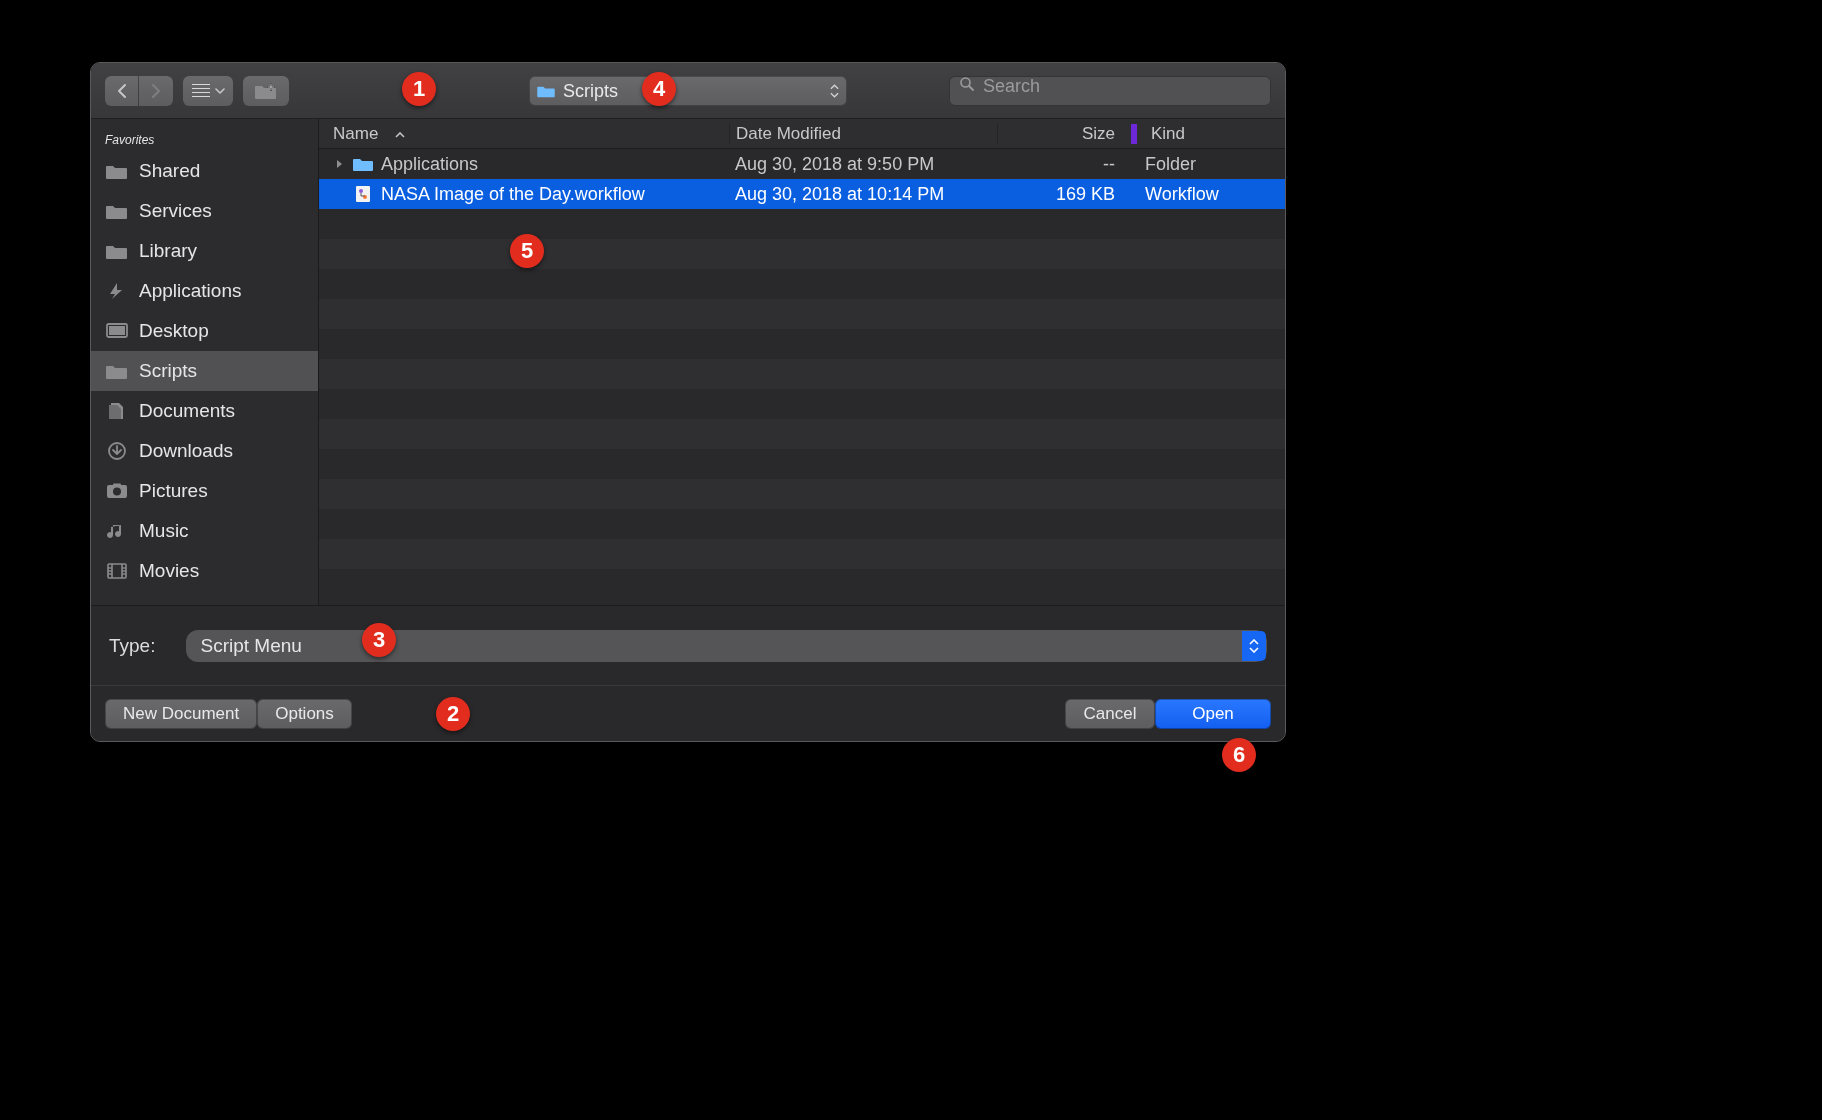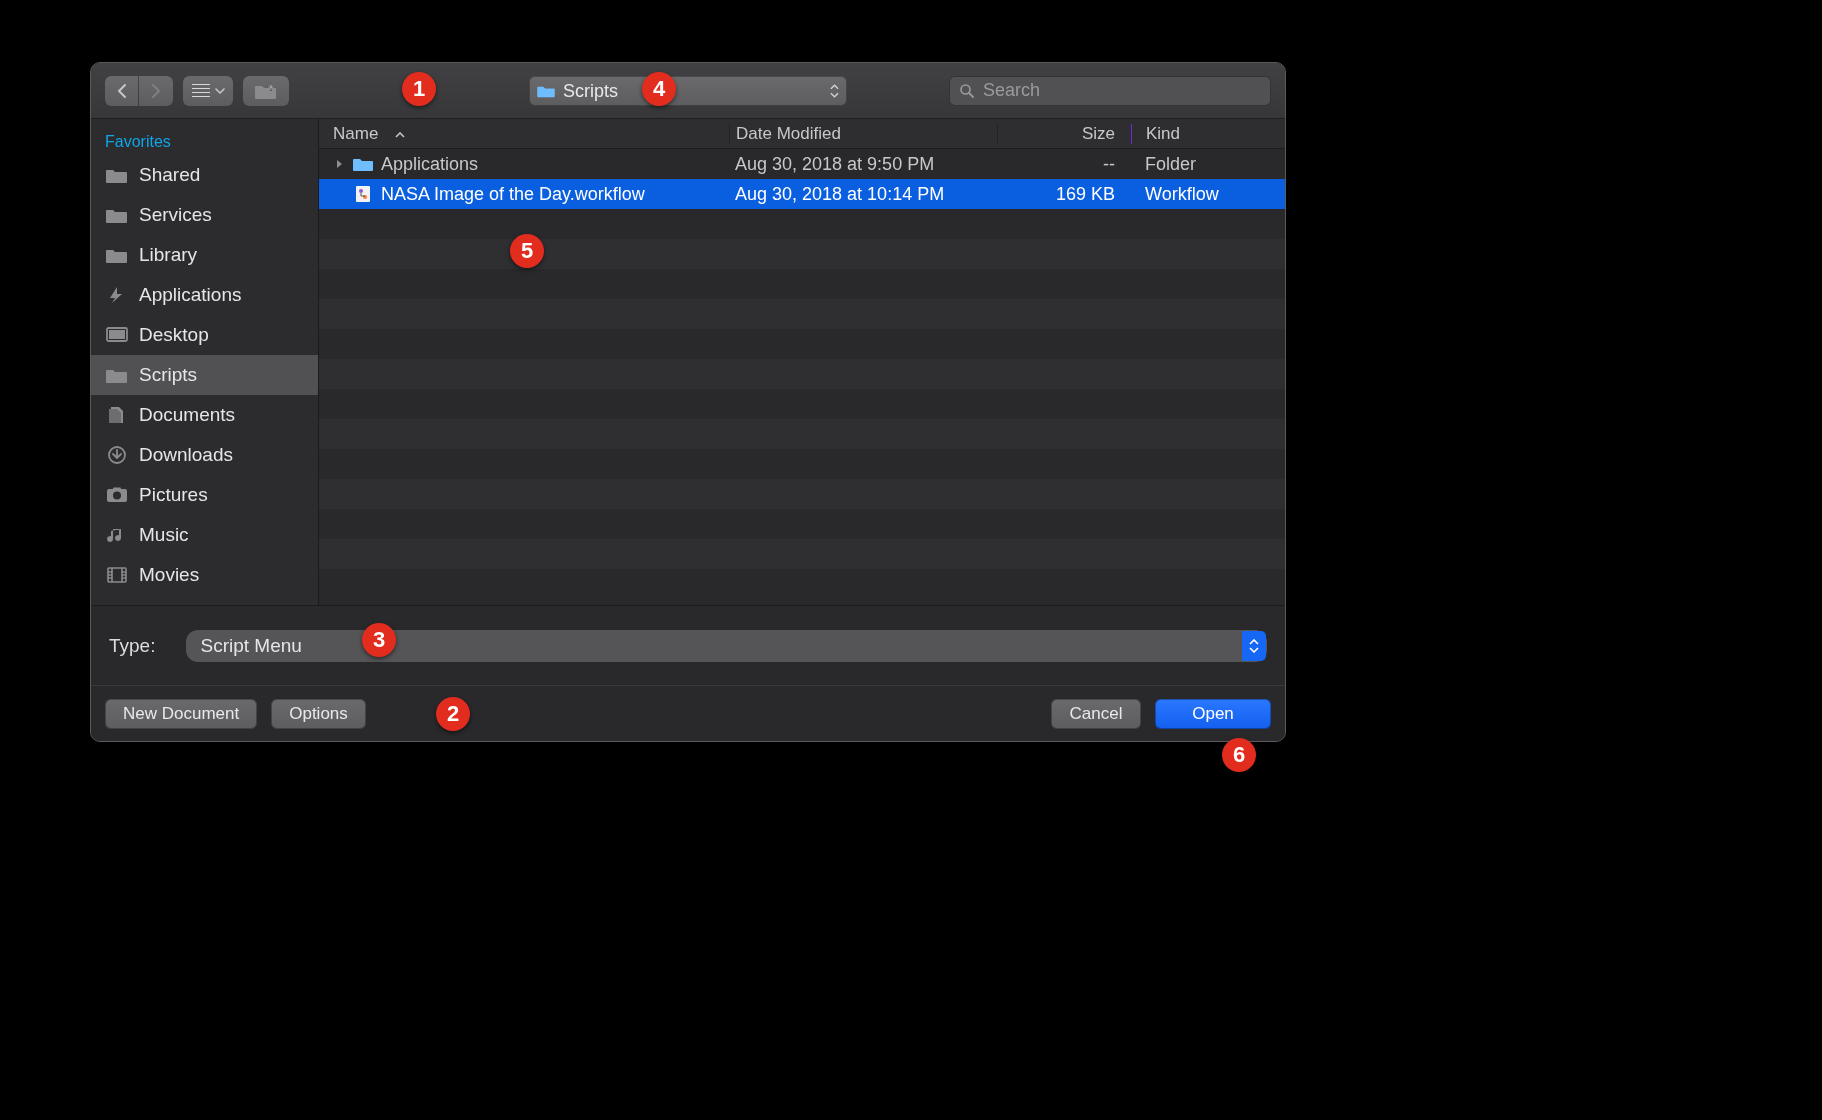--- a/index.html
+++ b/index.html
@@ -74,41 +74,42 @@
   .loc-folder-icon { width:18px; height:14px; }
   .loc-chev { position:absolute; right:8px; display:flex; flex-direction:column; gap:2px; }
   .loc-chev svg { width:9px; height:6px; display:block; }
 
   .search {
     margin-left: auto;
     height: 30px; width: 322px;
     background: #515153;
     border-radius: 6px;
     box-shadow: inset 0 0 0 1px rgba(0,0,0,0.35);
-    display:flex; align-items:center;
+    display:flex; align-items:flex-start;
     padding: 0 10px; gap:8px;
   }
   .search input {
     flex:1; background:transparent; border:none; outline:none;
     color:#e6e6e8; font-size:18px;
   }
   .search input::placeholder { color:#9b9b9d; }
 
   
   .mid { flex:1; display:flex; min-height:0; }
   .sidebar {
     width: 228px;
     background: #2c2c2e;
     border-right: 1px solid #1b1b1c;
     padding-top: 8px;
     overflow: hidden;
   }
   .sb-header {
-    color: #0ea5e9; font-size: 16px;
+    color: #e5e5e5; font-size: 12px;
     padding: 6px 14px 4px;
+    font-style: italic;
   }
   .sb-item {
     display:flex; align-items:center; gap:10px;
     height: 40px; padding: 0 14px;
     color: #e6e6e8; font-size: 19px;
     cursor: default;
   }
   .sb-item.active { background: #515154; }
   .sb-icon { width:24px; height:20px; display:flex; align-items:center; justify-content:center; flex:none; }
 
@@ -119,21 +120,21 @@
     display:flex;
     background: #2e2e30;
     border-bottom: 1px solid #1c1c1d;
     font-size: 17px;
     color:#c8c8ca;
     align-items:center;
   }
   .col-name  { width: 410px; padding-left:14px; display:flex; align-items:center; gap:17px; }
   .col-date  { width: 268px; padding-left:6px; border-left:1px solid #232324; }
   .col-size  { width: 134px; text-align:right; padding-right:16px; border-left:1px solid #232324; }
-  .col-kind  { flex:1; padding-left:14px; border-left:1px solid #6d28d9; }
+  .col-kind  { flex:1; padding-left:14px; border-left:6px solid #6d28d9; }
   .sort-ind svg { width:10px; height:8px; margin-left:auto; margin-right:10px; }
 
   .fbody { flex:1; overflow:hidden; }
   .frow {
     height: 30px;
     display:flex;
     align-items:center;
     font-size: 18px;
     color:#c8c8ca;
   }
@@ -177,21 +178,21 @@
     align-items:center; justify-content:center; gap:2px;
   }
   .type-stepper svg { width:10px; height:6px; }
 
   
   .footer {
     height: 56px;
     background:#29292b;
     border-top: 1px solid #3a3a3c;
     display:flex; align-items:center;
-    padding: 0 14px; gap:14px;
+    padding: 0 14px; 
     flex:none;
   }
   .btn {
     height:30px; padding:0 18px;
     background: linear-gradient(#6a6a6d,#5d5d60);
     border:none; border-radius:6px;
     color:#e8e8ea; font-size:17px;
     box-shadow: inset 0 0 0 1px rgba(0,0,0,0.3);
     cursor:default;
     min-width: 90px;

